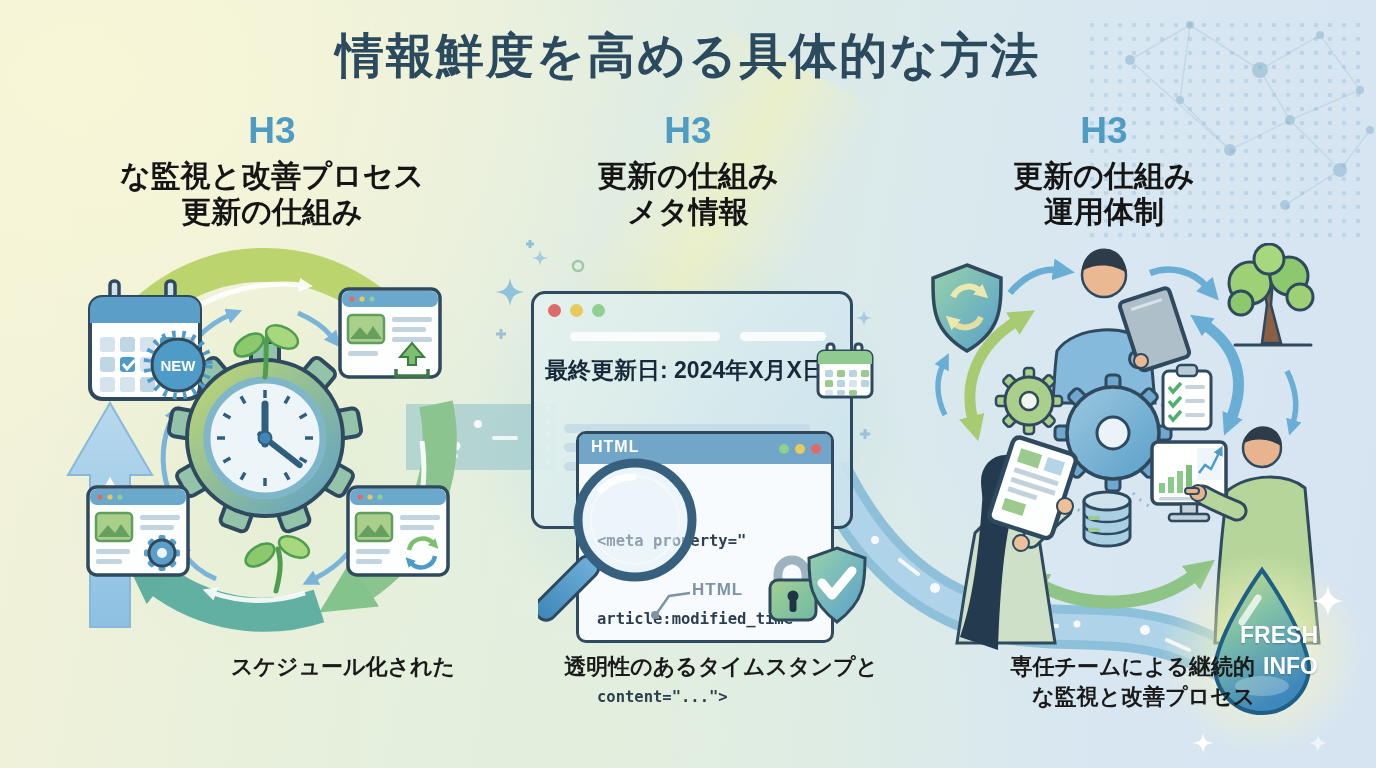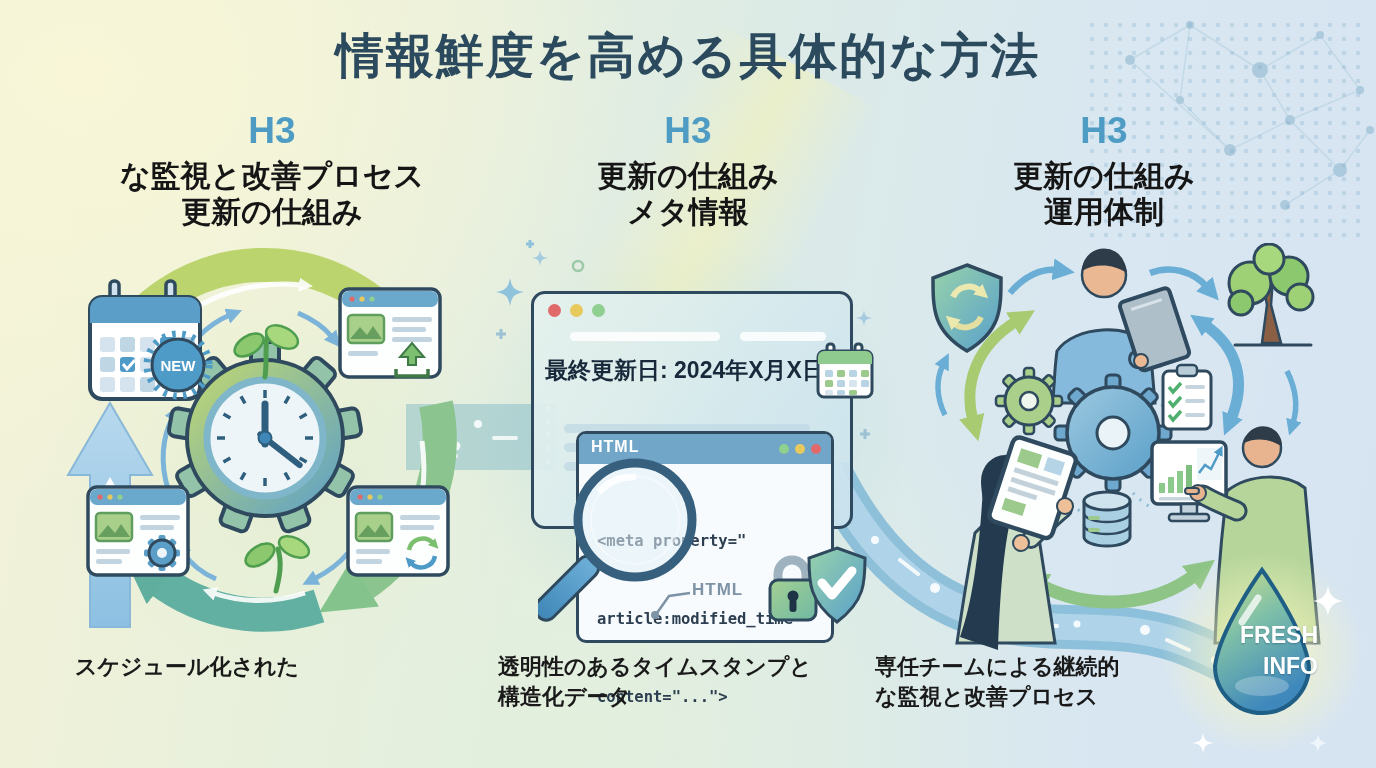--- a/index.html
+++ b/index.html
@@ -16,21 +16,21 @@
     background:radial-gradient(closest-side,rgba(173,216,219,.55),rgba(173,216,219,0));}
   .bg-beam{left:600px;top:40px;width:190px;height:430px;transform:rotate(28deg);
     background:linear-gradient(90deg,rgba(246,242,180,0),rgba(246,242,180,.55),rgba(246,242,180,0));}
   .dot-grid{left:1085px;top:18px;width:280px;height:220px;opacity:.45;
     background:radial-gradient(circle,rgba(110,160,195,.55) 2px,transparent 2.6px);
     background-size:14px 14px;}
   .main-title{left:0;top:24px;width:1376px;text-align:center;font-size:48px;font-weight:900;
     color:#2c4a5e;letter-spacing:2px;z-index:5;}
   .h3{width:300px;text-align:center;font-size:37px;font-weight:700;color:#4e9cc4;z-index:5;}
   .col-title{width:380px;text-align:center;font-size:30px;font-weight:800;color:#151515;line-height:36px;z-index:5;}
-  .caption{width:380px;text-align:left;font-size:22px;font-weight:700;color:#1a1a1a;line-height:30px;z-index:5;}
+  .caption{width:380px;text-align:right;font-size:22px;font-weight:700;color:#1a1a1a;line-height:30px;z-index:5;}
   .big-window{left:531px;top:291px;width:316px;height:232px;border:3px solid #2f4a5e;border-radius:14px;
     background:linear-gradient(120deg,rgba(229,242,238,.92),rgba(203,227,238,.9));z-index:2;}
   .tdot{position:absolute;width:13px;height:13px;border-radius:50%;top:10px;}
   .bw-line{position:absolute;border-radius:5px;height:9px;}
   .window-text{left:545px;top:355px;width:300px;font-size:23px;font-weight:800;color:#17293a;z-index:3;}
   .code-window{left:576px;top:431px;width:252px;height:206px;border:3px solid #2f4a5e;border-radius:10px;
     background:#f7fbfd;z-index:3;}
   .code-titlebar{position:absolute;left:0;top:0;right:0;height:30px;background:#71a6c9;border-radius:6px 6px 0 0;}
   .code-title{position:absolute;left:12px;top:4px;color:#fff;font-size:16px;font-weight:800;letter-spacing:1px;}
   .cdot{position:absolute;width:10px;height:10px;border-radius:50%;top:10px;}
@@ -610,20 +610,19 @@
   </svg>
   <svg class="abs z4" style="left:1188px;top:730px" width="30" height="30" viewBox="0 0 30 30">
     <path d="M15,2 C16,10 18,12 26,13 C18,14 16,16 15,24 C14,16 12,14 4,13 C12,12 14,10 15,2 Z" fill="#ffffff"></path>
   </svg>
 
   <div class="abs caption" style="left:75px;top:652px">
     <div>スケジュール化された</div>
   </div>
   <div class="abs caption" style="left:498px;top:652px">
     <div>透明性のあるタイムスタンプと</div>
-    <div>構造化データ</div>
   </div>
   <div class="abs caption" style="left:875px;top:652px">
     <div>専任チームによる継続的</div>
     <div>な監視と改善プロセス</div>
   </div>
 
 </div>
 
 </body></html>

